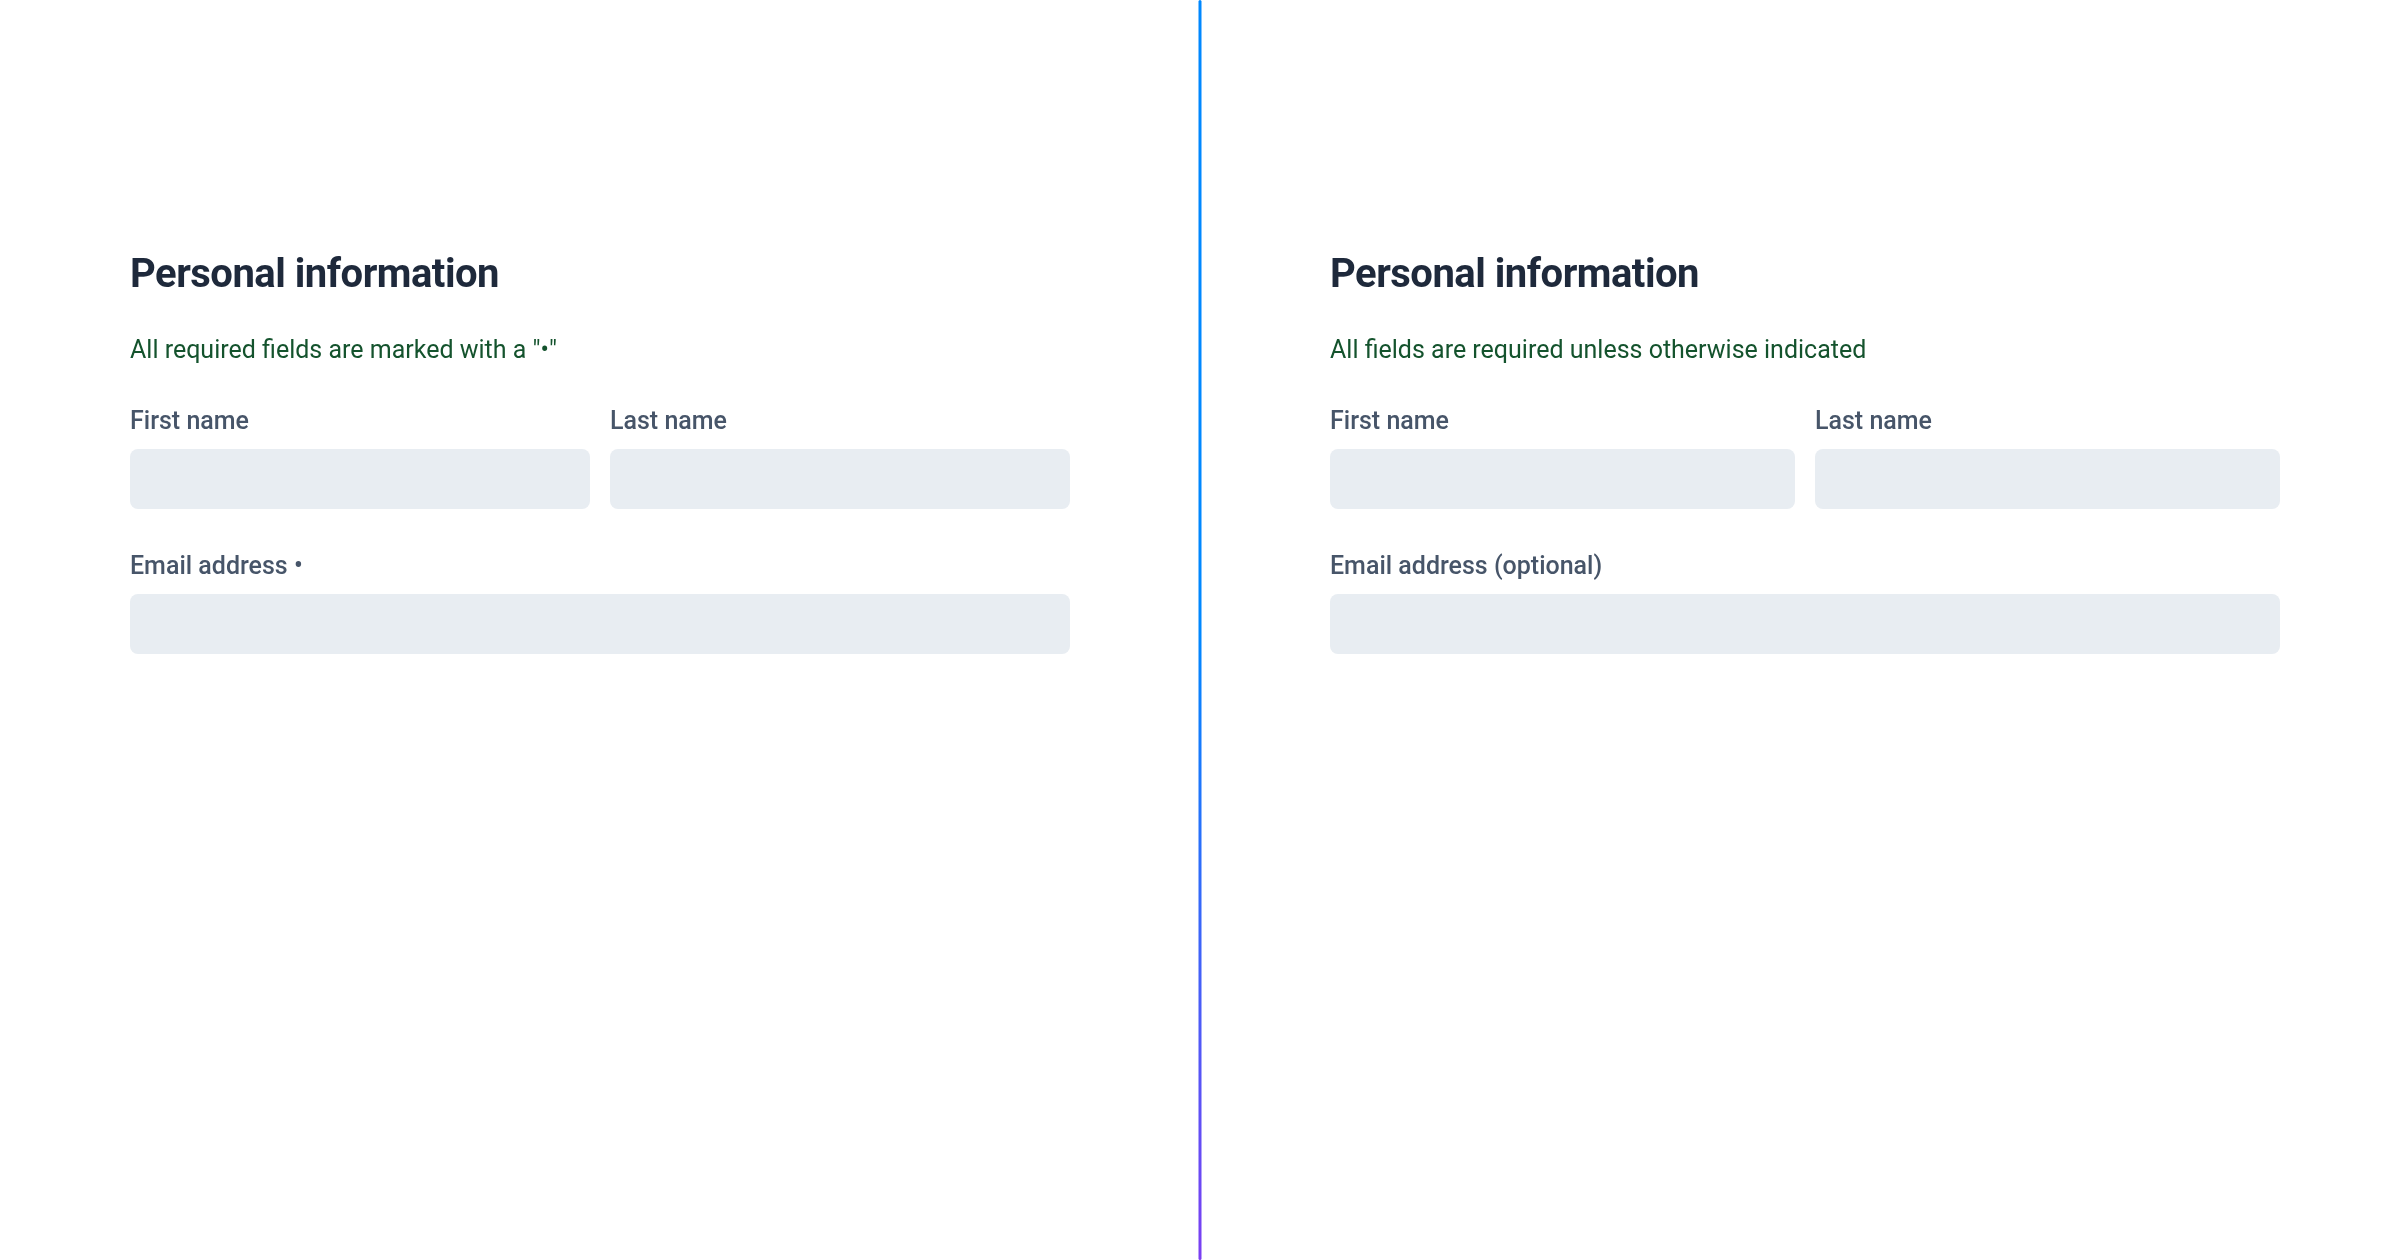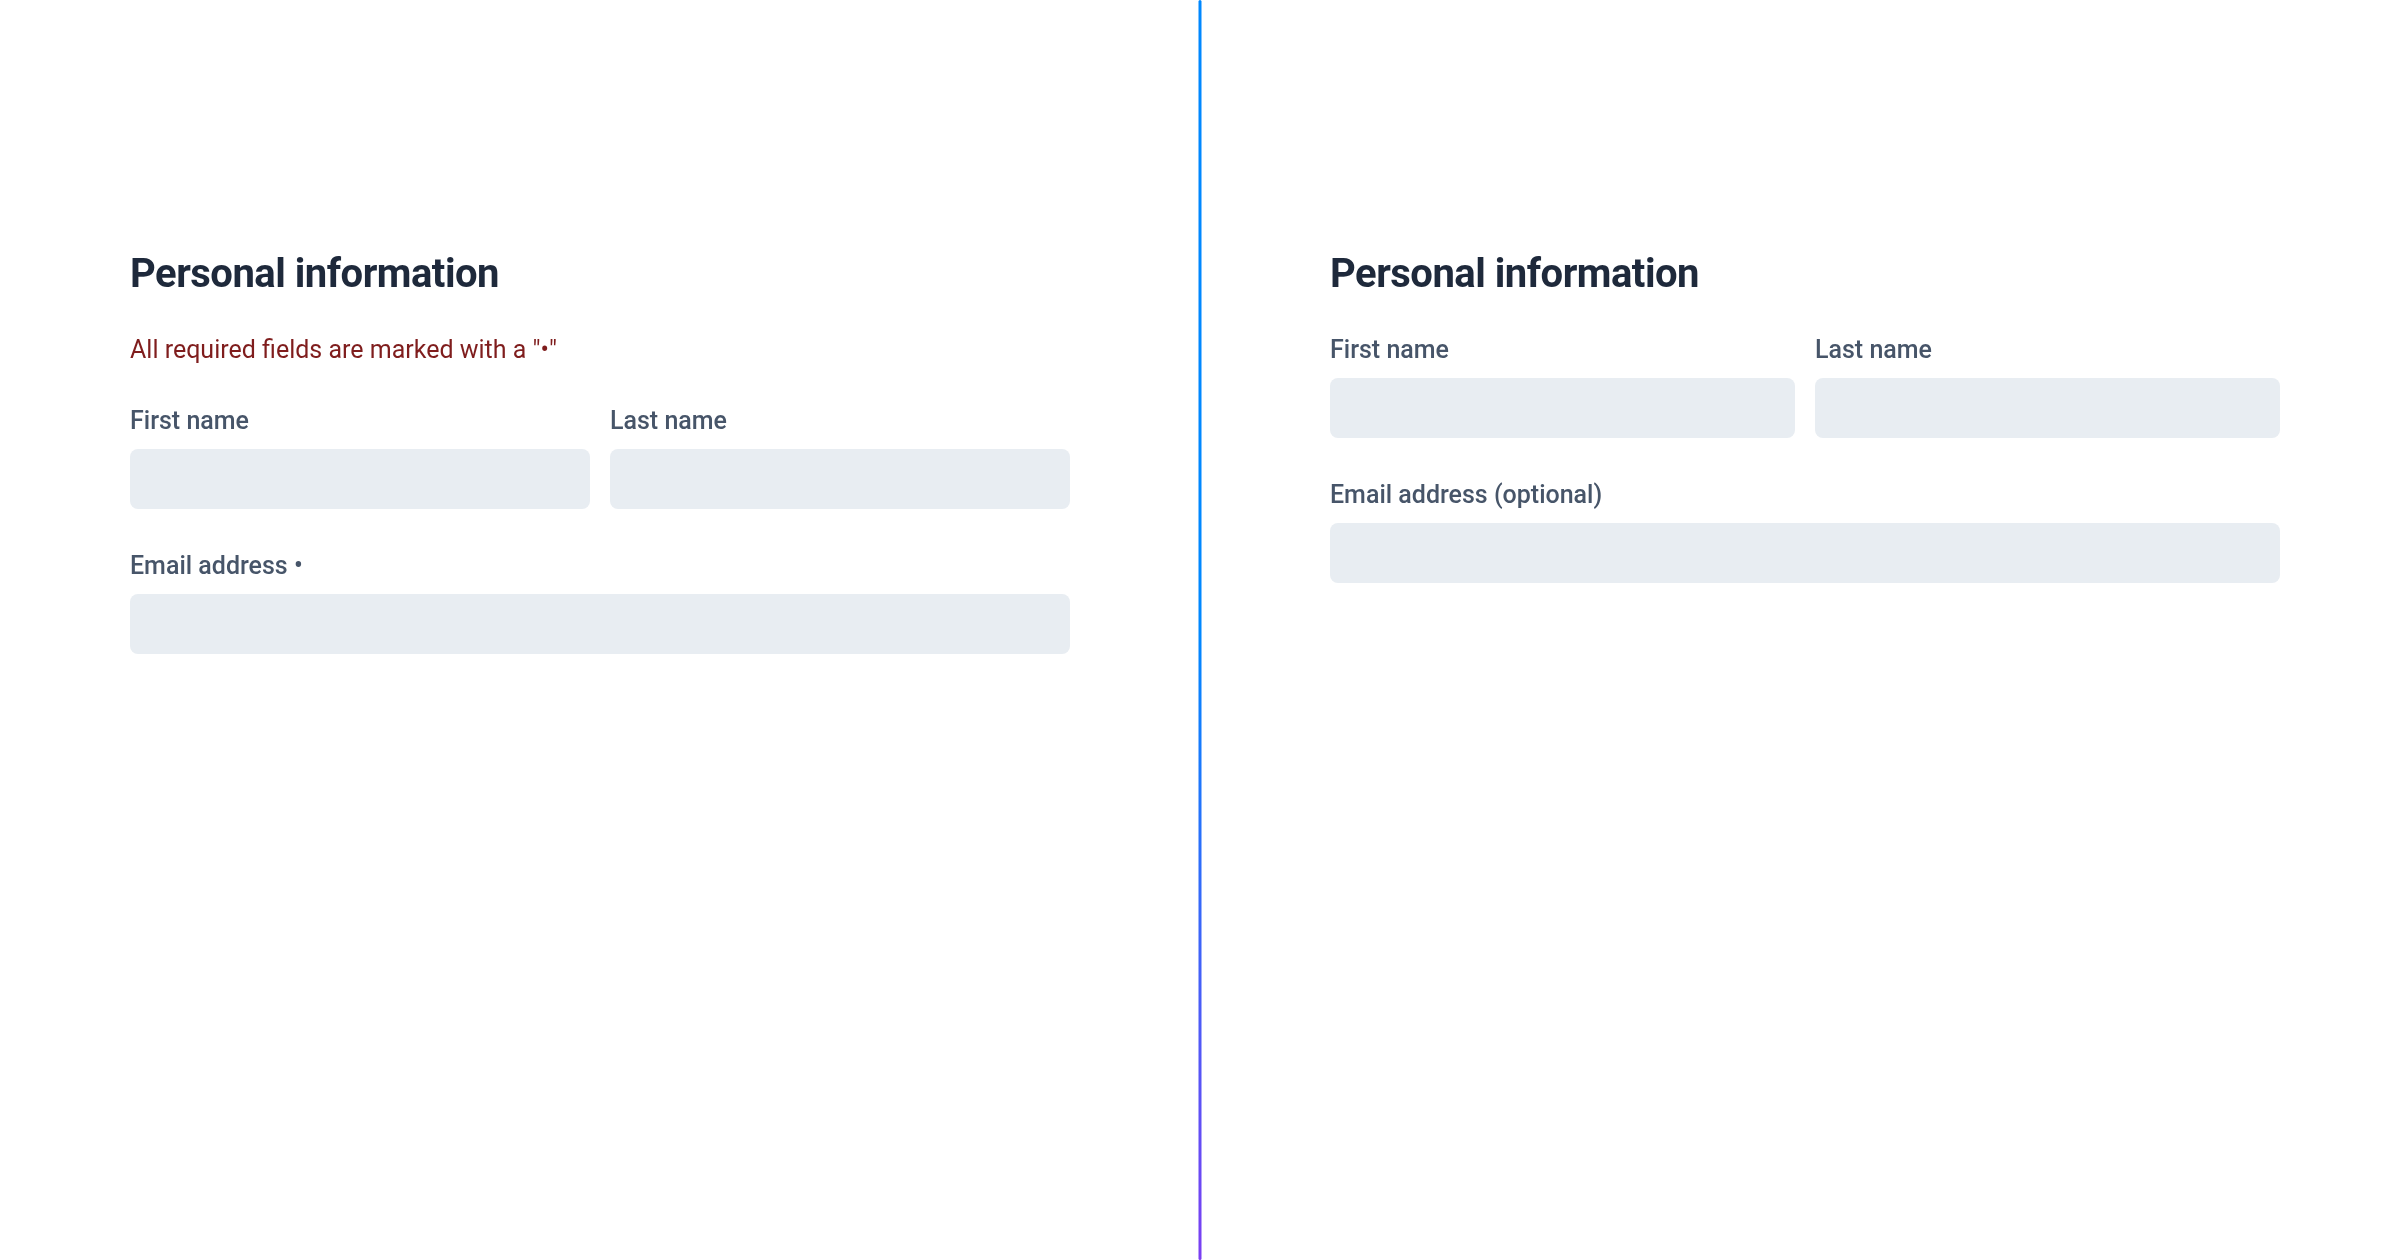--- a/index.html
+++ b/index.html
@@ -35,21 +35,21 @@
     }
     .heading {
       font-size: 40px;
       font-weight: 700;
       color: #1e293b;
       margin-bottom: 38px;
       letter-spacing: -0.5px;
     }
     .helper-text {
       font-size: 25px;
-      color: #7f1d1d;
+      color: #14532d;
       margin-bottom: 42px;
       font-weight: 400;
     }
     .row {
       display: flex;
       gap: 20px;
       margin-bottom: 42px;
       align-items: center;
     }
     .field {
@@ -97,20 +97,21 @@
   <div class="field full">
     <label class="label">Email address •</label>
     <input class="input" type="text" style="">
   </div>
 </div>
 
 <div class="divider"></div>
 
 <div class="panel right">
   <h1 class="heading">Personal information</h1>
+  <p class="helper-text">All fields are required unless otherwise indicated</p>
   <div class="row">
     <div class="field half">
       <label class="label">First name</label>
       <input class="input" type="text" style="">
     </div>
     <div class="field half">
       <label class="label">Last name</label>
       <input class="input" type="text" style="">
     </div>
   </div>

